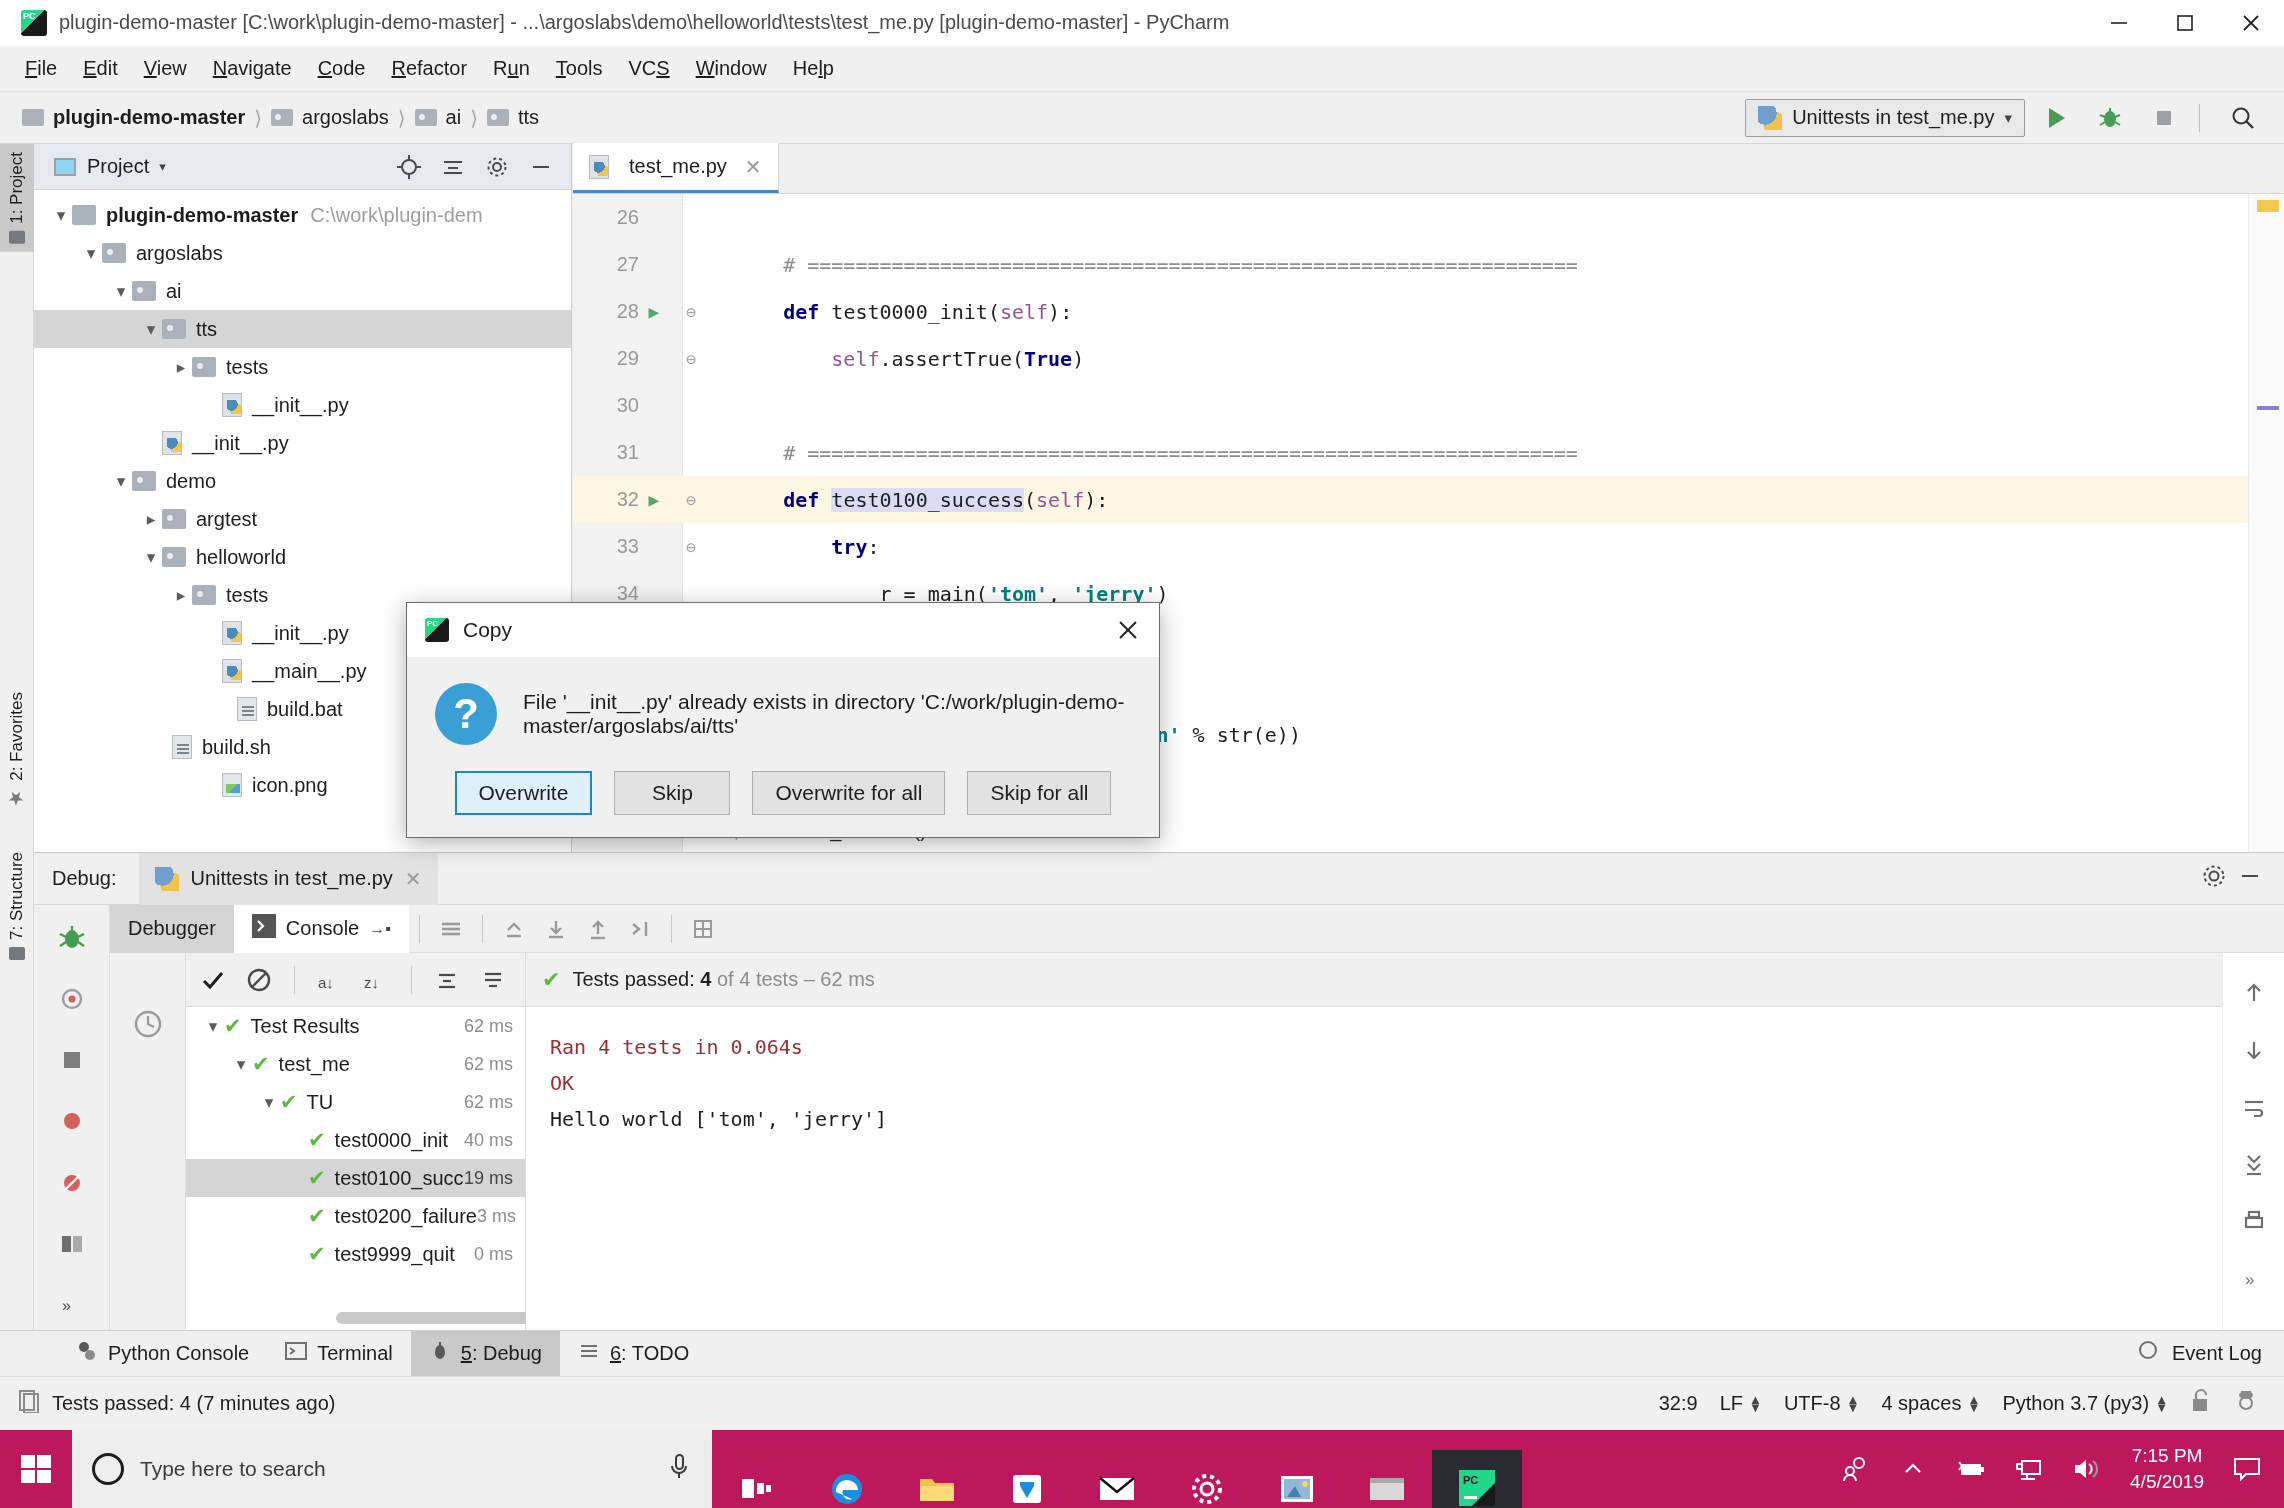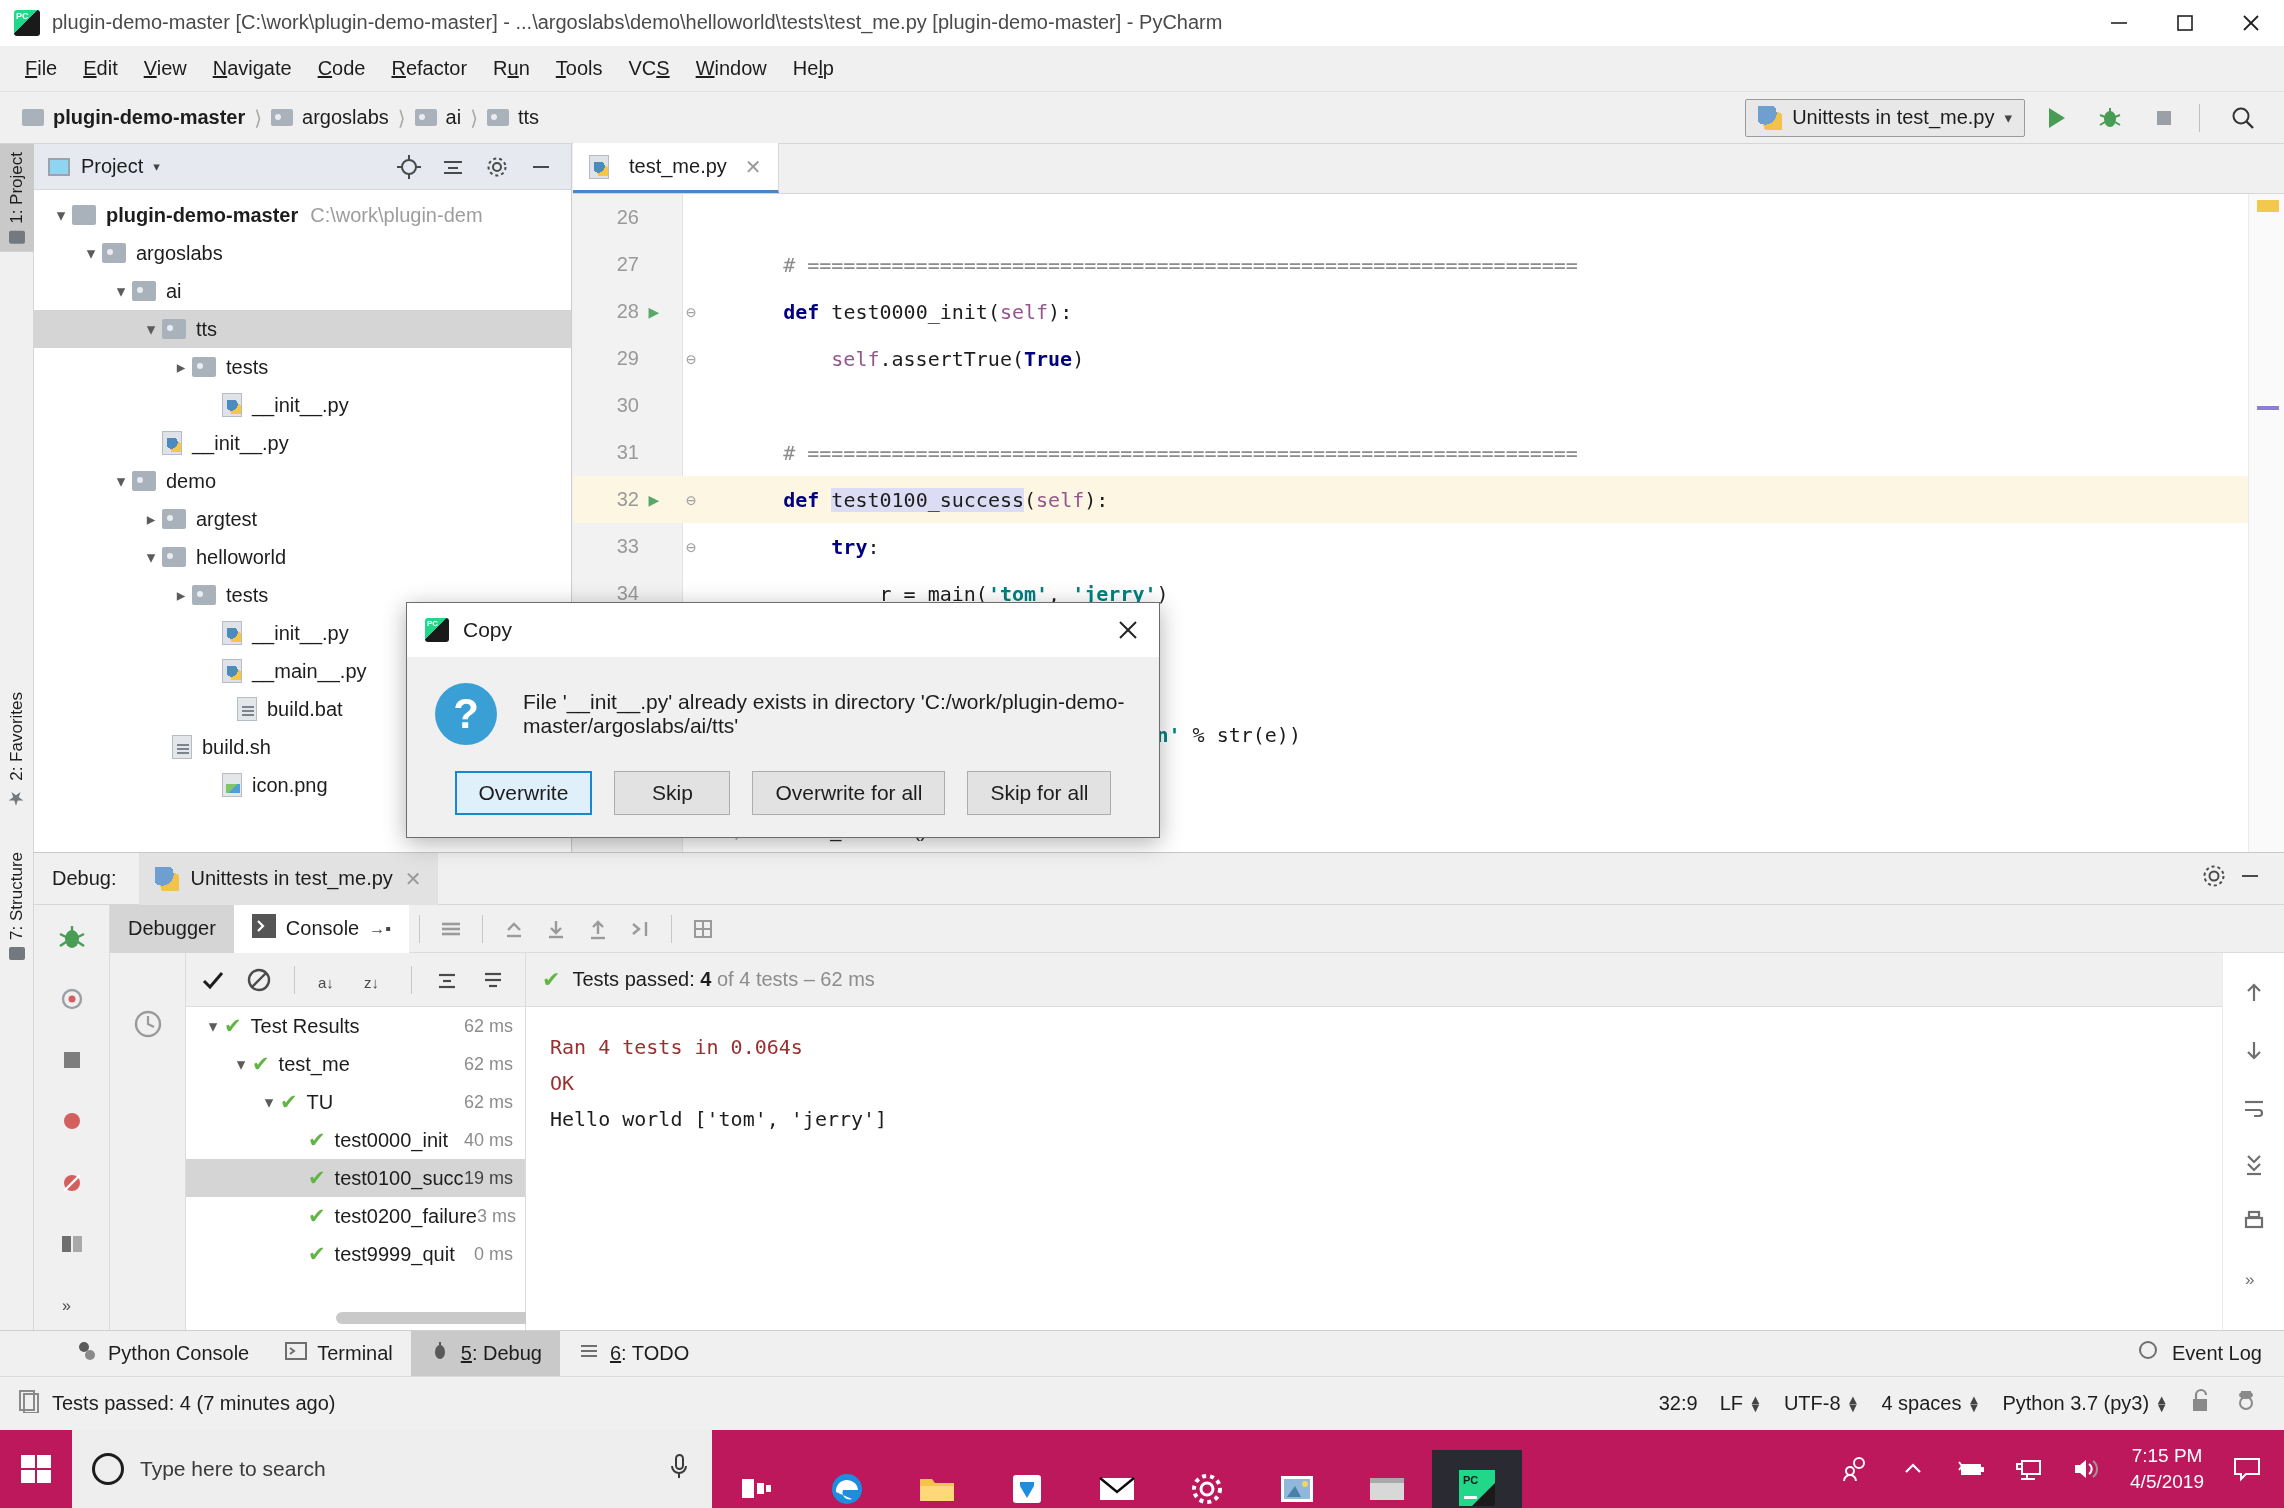--- a/index.html
+++ b/index.html
@@ -11,20 +11,21 @@
     color:#1d1d1d;
     -webkit-font-smoothing: antialiased;
   }
   .app { position:relative; width:2284px; height:1508px; }
 
   
   .titlebar {
     position:absolute; top:0; left:0; width:2284px; height:46px;
     background:#ffffff; display:flex; align-items:center;
     border-bottom:1px solid #ffffff;
+    padding-left:7px;
   }
   .title-icon {
     width:26px;height:26px;margin-left:14px;margin-right:12px;
     background:linear-gradient(135deg,#21d789 0%,#21d789 45%,#1a1a1a 45%,#1a1a1a 100%);
     border-radius:3px; position:relative; flex:none;
   }
   .title-icon::after{
     content:"PC"; position:absolute; left:2px; top:1px; font-size:9px;
     color:#fff; font-weight:bold; font-family:"Liberation Sans",sans-serif;
   }
@@ -92,21 +93,21 @@
   .vtab .sq{ width:16px;height:13px;background:#73797f;border-radius:2px; }
   .vtab .star{ color:#73797f; font-size:19px; }
 
   
   .projwin{
     position:absolute; top:144px; left:34px; width:538px; height:708px;
     background:#ffffff; border-right:1px solid #cdcdcd;
   }
   .projhdr{
     height:46px; background:#e6e9ef; display:flex; align-items:center;
-    padding-left:14px; border-bottom:1px solid #d3d6dc;
+    padding-left:20px; border-bottom:1px solid #d3d6dc;
   }
   .projhdr .box{ width:22px;height:18px;border:2px solid #9aa3ad;background:#8fd4f0;margin-right:11px; }
   .projhdr .label{ font-size:20px; }
   .projhdr .caret{ margin-left:10px; font-size:13px; color:#444; }
   .projhdr .acts{ margin-left:auto; display:flex; align-items:center; gap:0; padding-right:8px; }
   .projhdr .acts span{ width:44px;height:44px;display:flex;align-items:center;justify-content:center; }
 
   .tree{ padding-top:6px; font-size:20px; position:relative; height:662px; overflow:hidden; }
   .trow{ height:38px; display:flex; align-items:center; white-space:nowrap; }
   .trow.sel{ background:#d5d5d5; }

